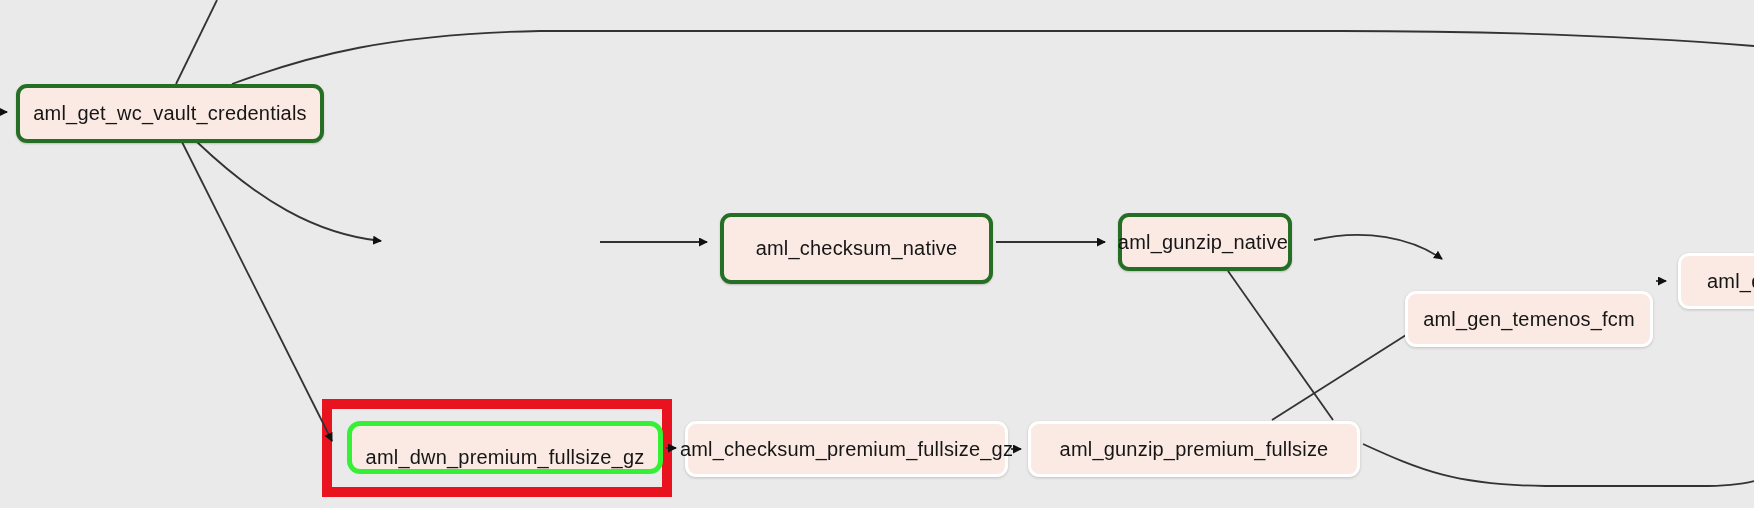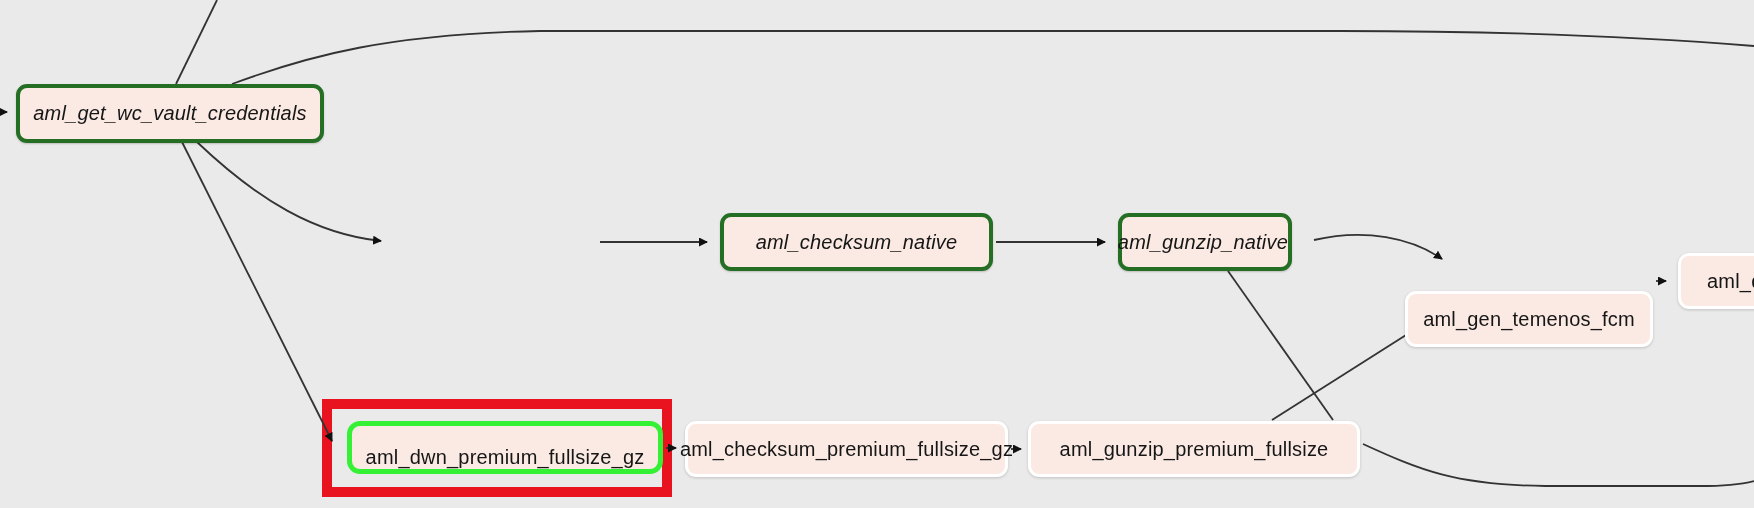--- a/index.html
+++ b/index.html
@@ -13,21 +13,21 @@
     position:absolute;z-index:1;box-sizing:border-box;
     border:10px solid var(--highlight,#e9121f);
   }
   .node{
     position:absolute;z-index:3;box-sizing:border-box;
     display:flex;align-items:center;justify-content:center;
     background:var(--node-fill,#fbeae3);
     border-radius:11px;
     font-size:20px;color:#161616;white-space:nowrap;letter-spacing:.2px;
   }
-  .node.green{border:4px solid var(--green-border,#256f25);box-shadow:0 1px 2px rgba(0,0,0,.20);font-style:italic;}
+  .node.green{border:4px solid var(--green-border,#256f25);box-shadow:0 1px 2px rgba(0,0,0,.20);}
   .node.white{border:3px solid #ffffff;box-shadow:0 1px 3px rgba(0,0,0,.18);}
   .node.selected{border:5px solid var(--selected-border,#35f135);border-radius:13px;align-items:flex-end;}
   .node.cut{justify-content:flex-start;padding-left:26px;}
 </style>
 </head>
 <body>
 
 <div class="canvas" style="--bg: #eaeaea; --node-fill: #fbeae3; --green-border: #256f25; --selected-border: #35f135; --highlight: #e9121f;">
 
   <div class="hbox" style="left:322px;top:399px;width:350px;height:98px;"></div>
@@ -54,21 +54,21 @@
       <path d="M1272,420 L1436,316" marker-end="url(#ah)"></path>
       <path d="M1363,444 C1420,470 1455,485 1545,486 L1700,486 C1725,486 1742,484 1754,481"></path>
     </g>
   </svg>
 
   <div class="node green" style="left:16px;top:84px;width:308px;height:59px;">
     <span>aml_get_wc_vault_credentials</span>
   </div>
 
 
-  <div class="node green" style="left:720px;top:213px;width:273px;height:58px;justify-content:center;">
+  <div class="node green" style="left:720px;top:213px;width:273px;height:71px;justify-content:center;">
     <span>aml_checksum_native</span>
   </div>
 
   <div class="node green" style="left:1118px;top:213px;width:174px;height:58px;justify-content:flex-end;">
     <span>aml_gunzip_native</span>
   </div>
 
   <div class="node white" style="left:1405px;top:253px;width:248px;height:56px;margin-top:38px;">
     <span>aml_gen_temenos_fcm</span>
   </div>

